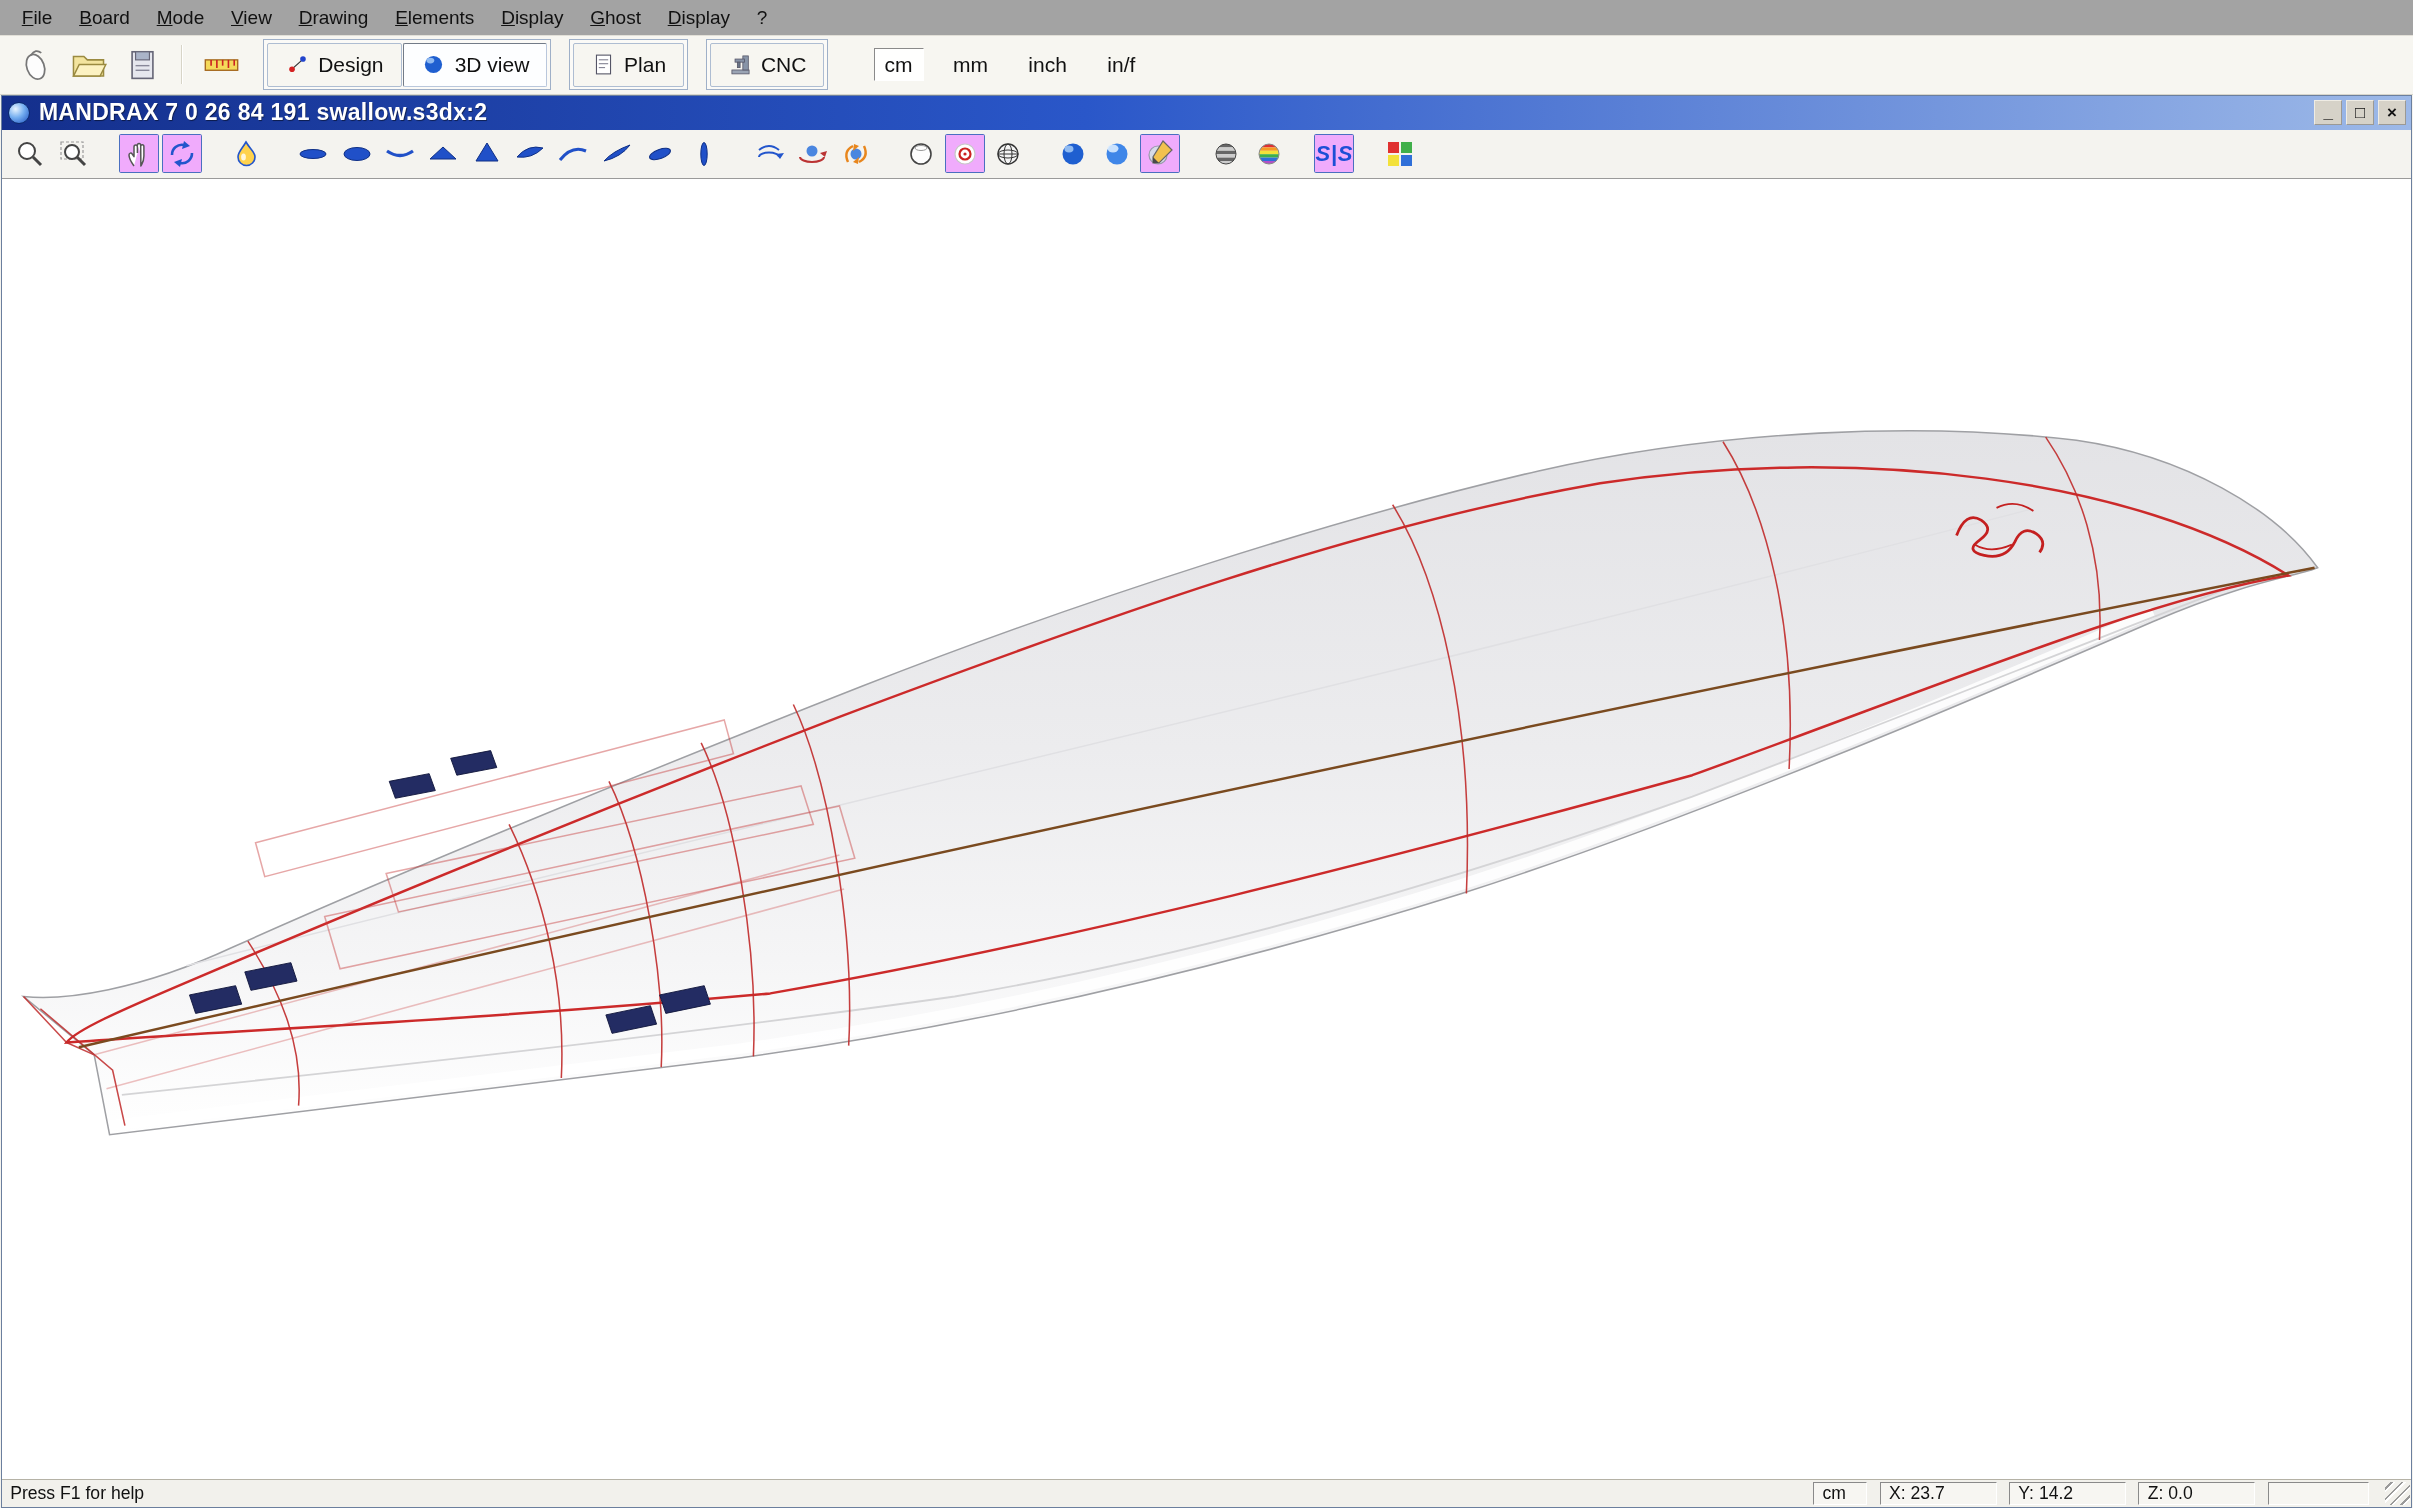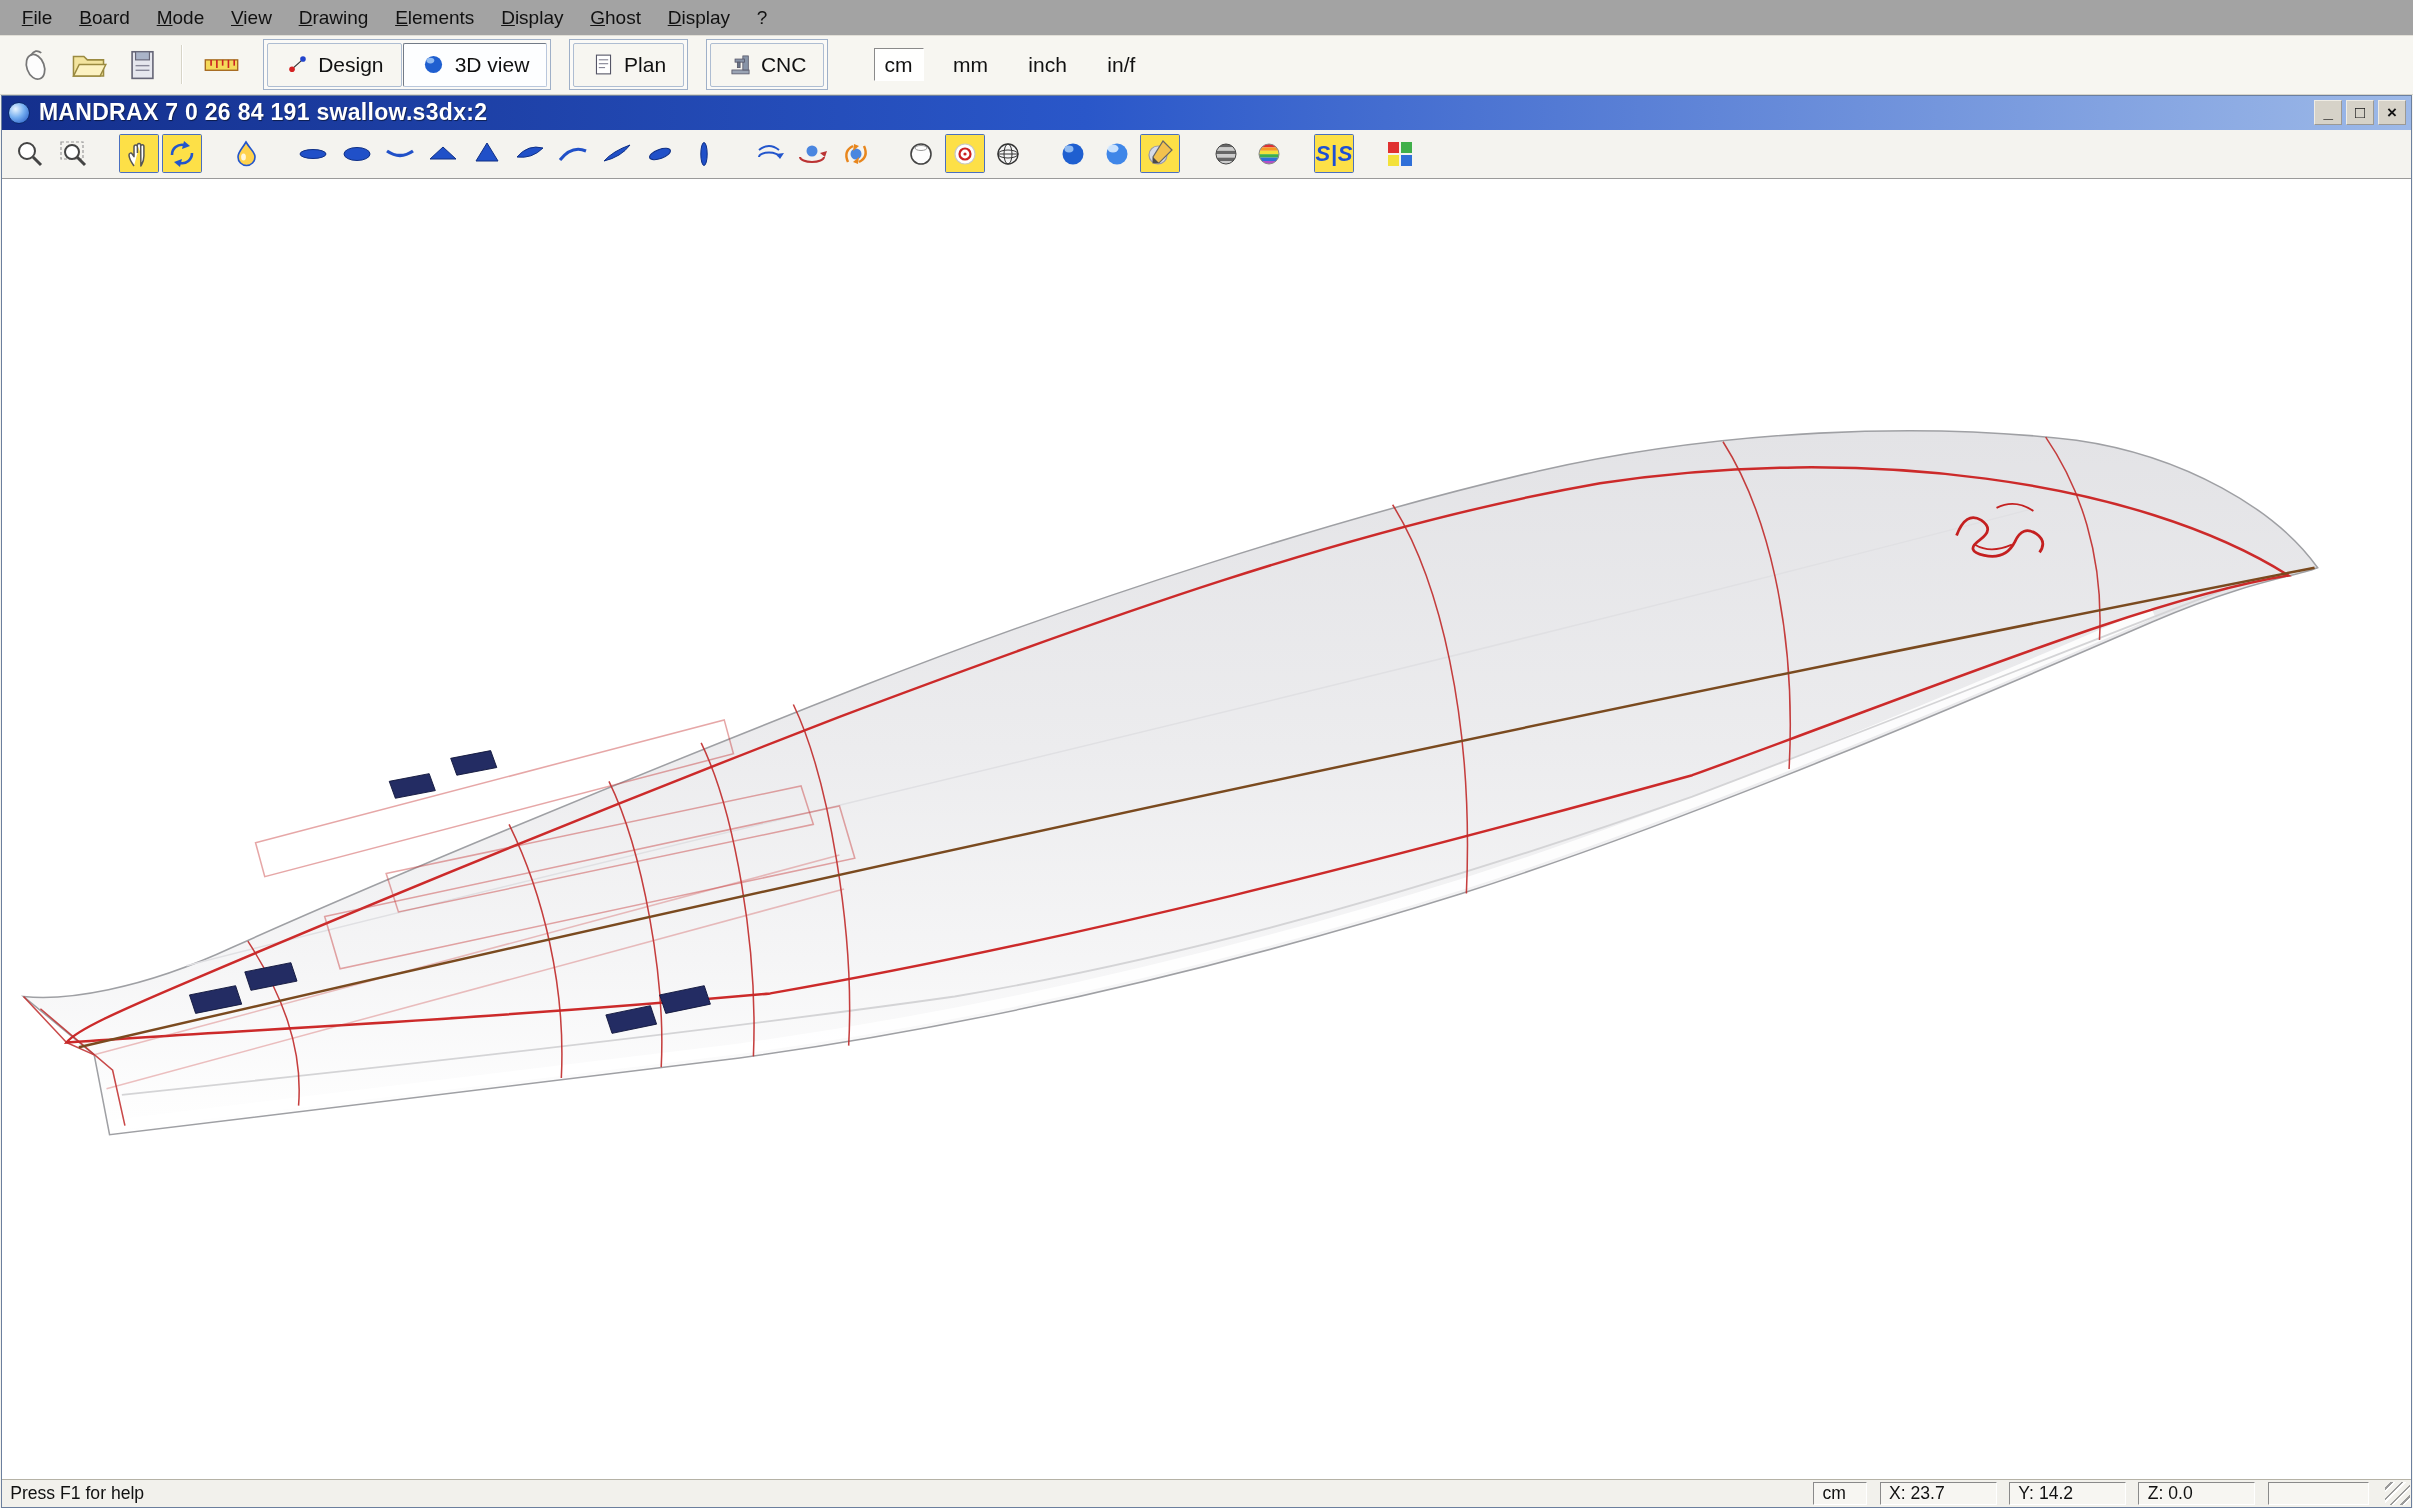--- a/index.html
+++ b/index.html
@@ -40,21 +40,21 @@
   .winbtns { display:flex; gap:3.4px; }
   .winbtn { width:28.5px; height:25px; background:#d6d2c8; border:1.7px outset #efece4;
             display:flex; align-items:center; justify-content:center;
             font-size:17px; font-weight:bold; color:#111; line-height:1; }
 
   
   .viewbar { height:49px; display:flex; align-items:center; padding:0 8.4px; gap:3.4px;
              background:#f4f3ef; border-bottom:0.8px solid #9a9a9a; }
   .tool { width:40px; height:39px; display:flex; align-items:center; justify-content:center;
           border:0.8px solid transparent; border-radius:1.7px; background:transparent; }
-  .tool.active { border:0.8px solid #4a6fc0; background:#fde047; }
+  .tool.active { border:0.8px solid #4a6fc0; background:#f0abfc; }
   .gap { margin-left:22px; }
   .sls { font-size:22px; font-weight:bold; font-style:italic; color:#1c4fd6; letter-spacing:0.8px; }
 
   
   .canvas { flex:1; background:#ffffff; position:relative; overflow:hidden; }
   .canvas svg { width:100%; height:100%; display:block; }
 
   
   .statusbar { height:28.5px; display:flex; align-items:center; background:#f2f1ec;
                border-top:0.8px solid #b5b2a6; font-size:17.6px; color:#111;gap:9px; }

